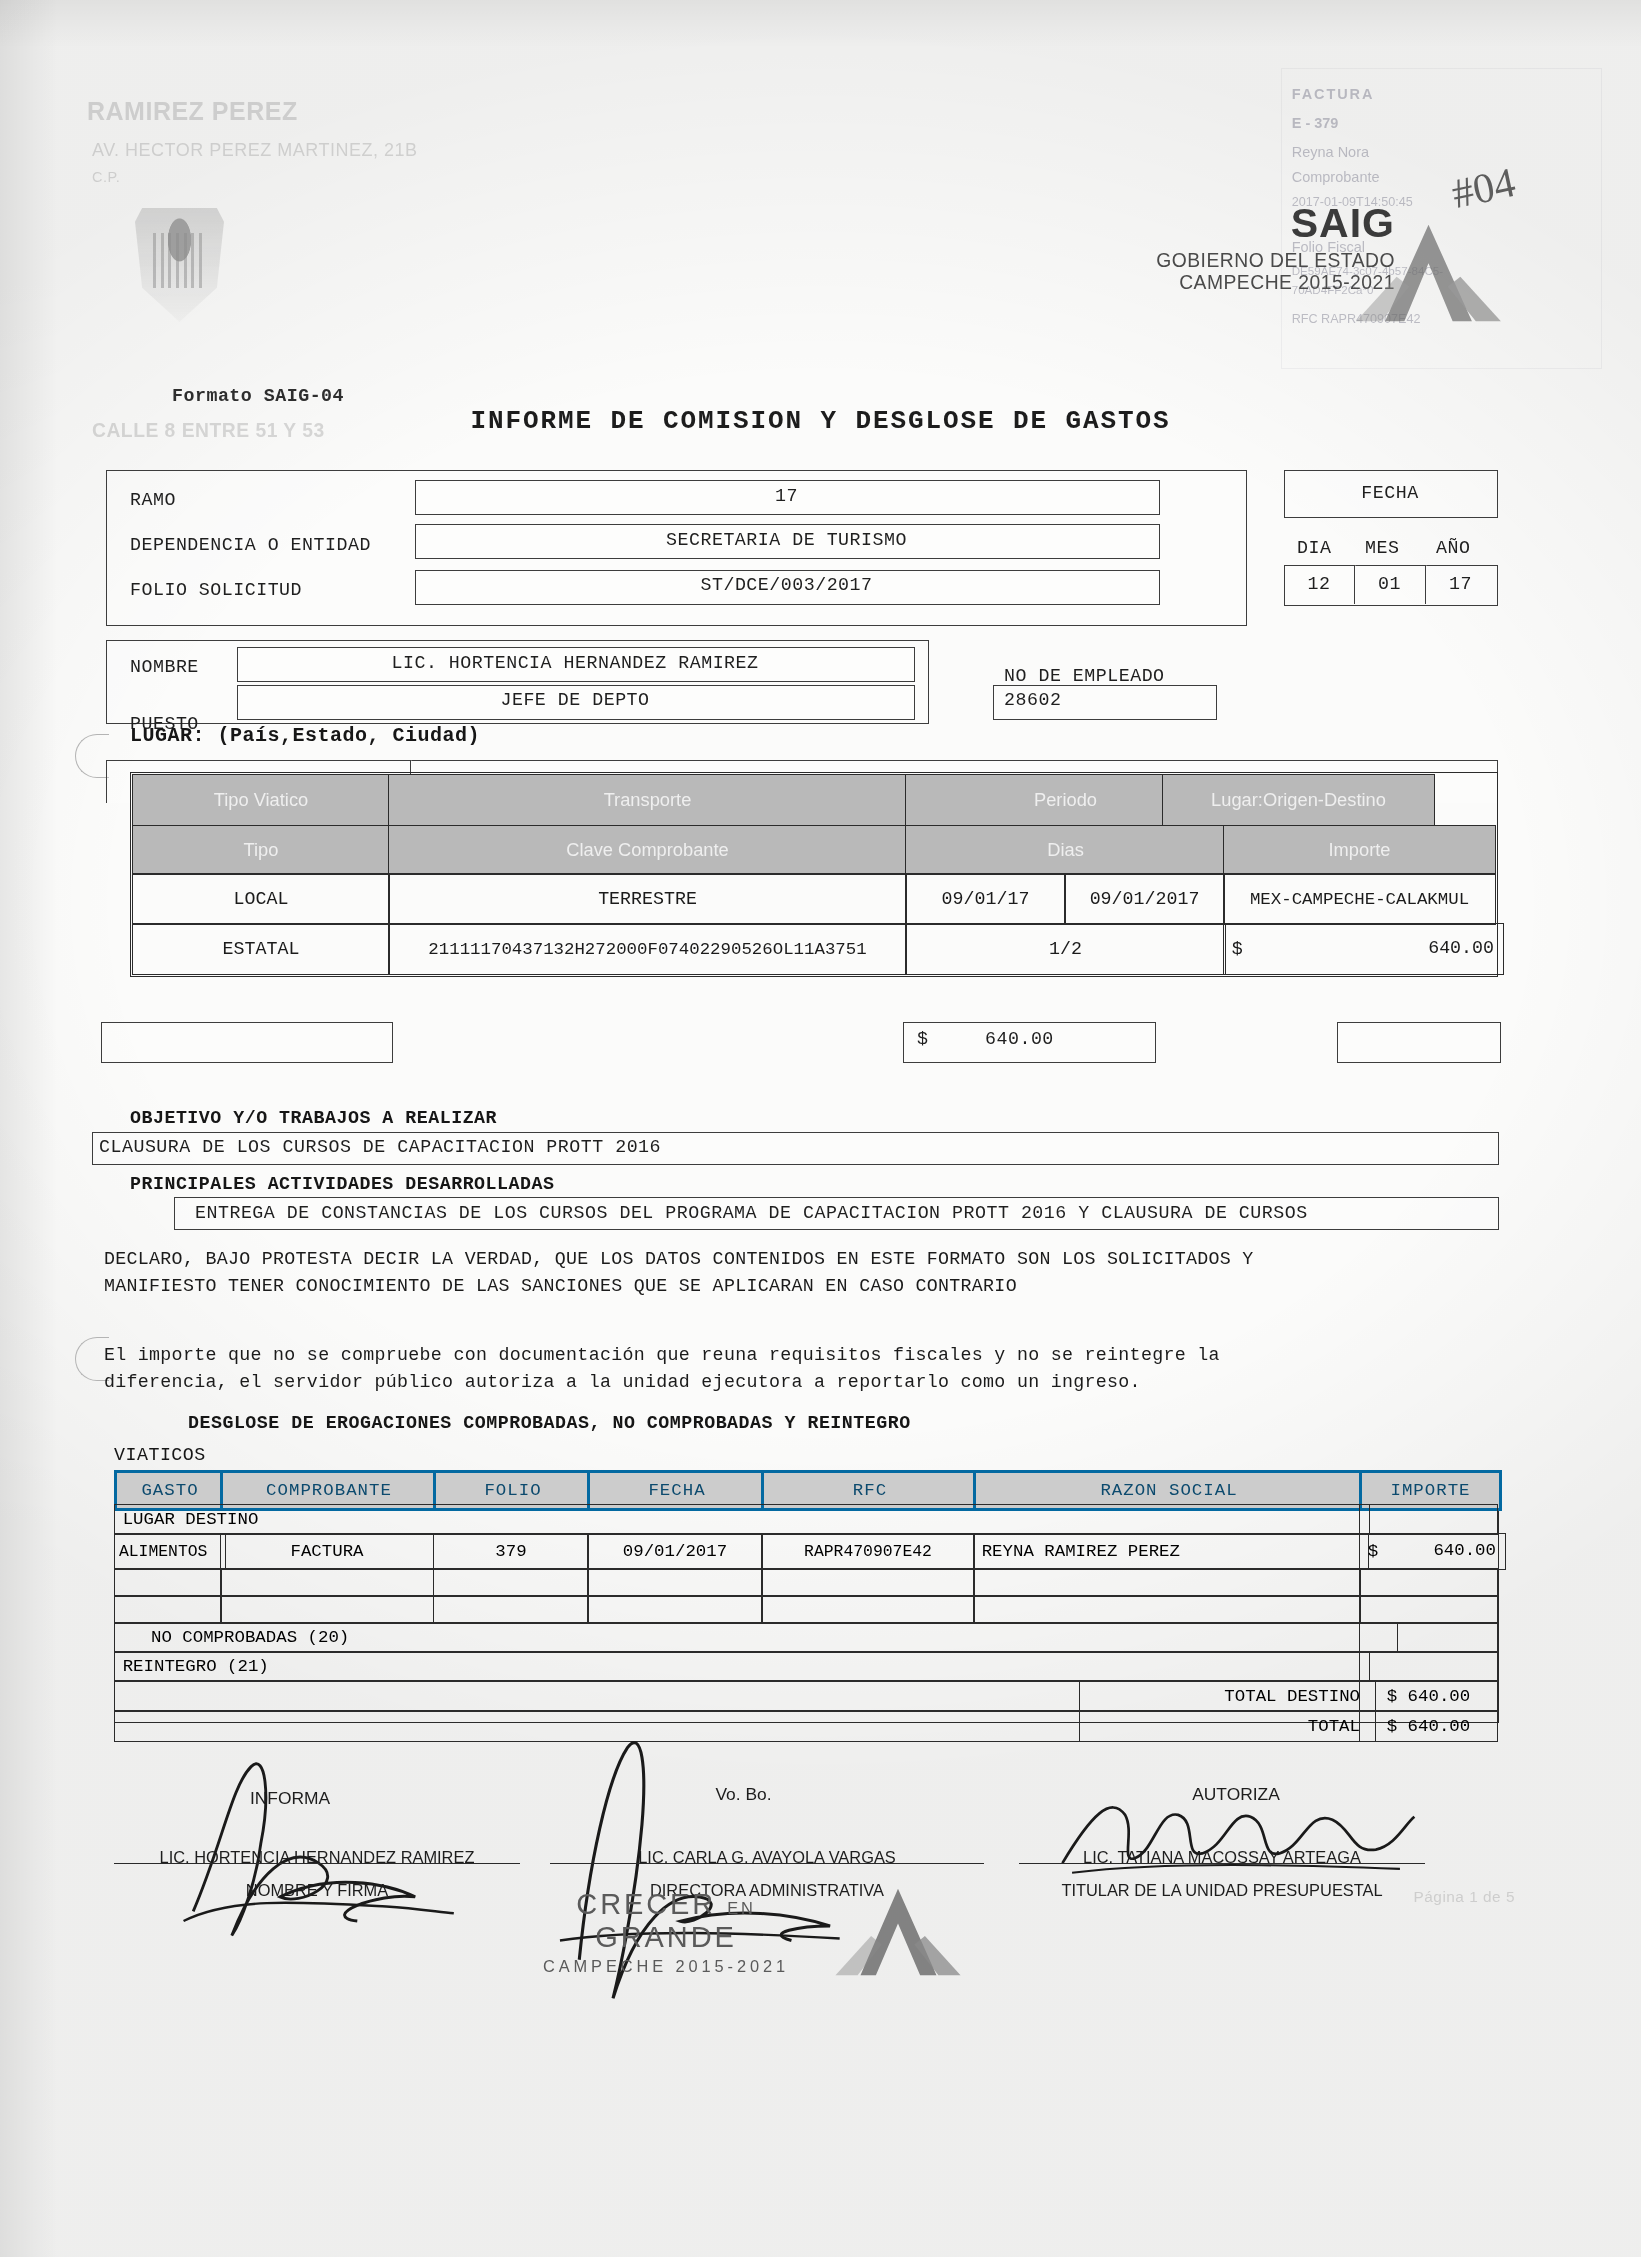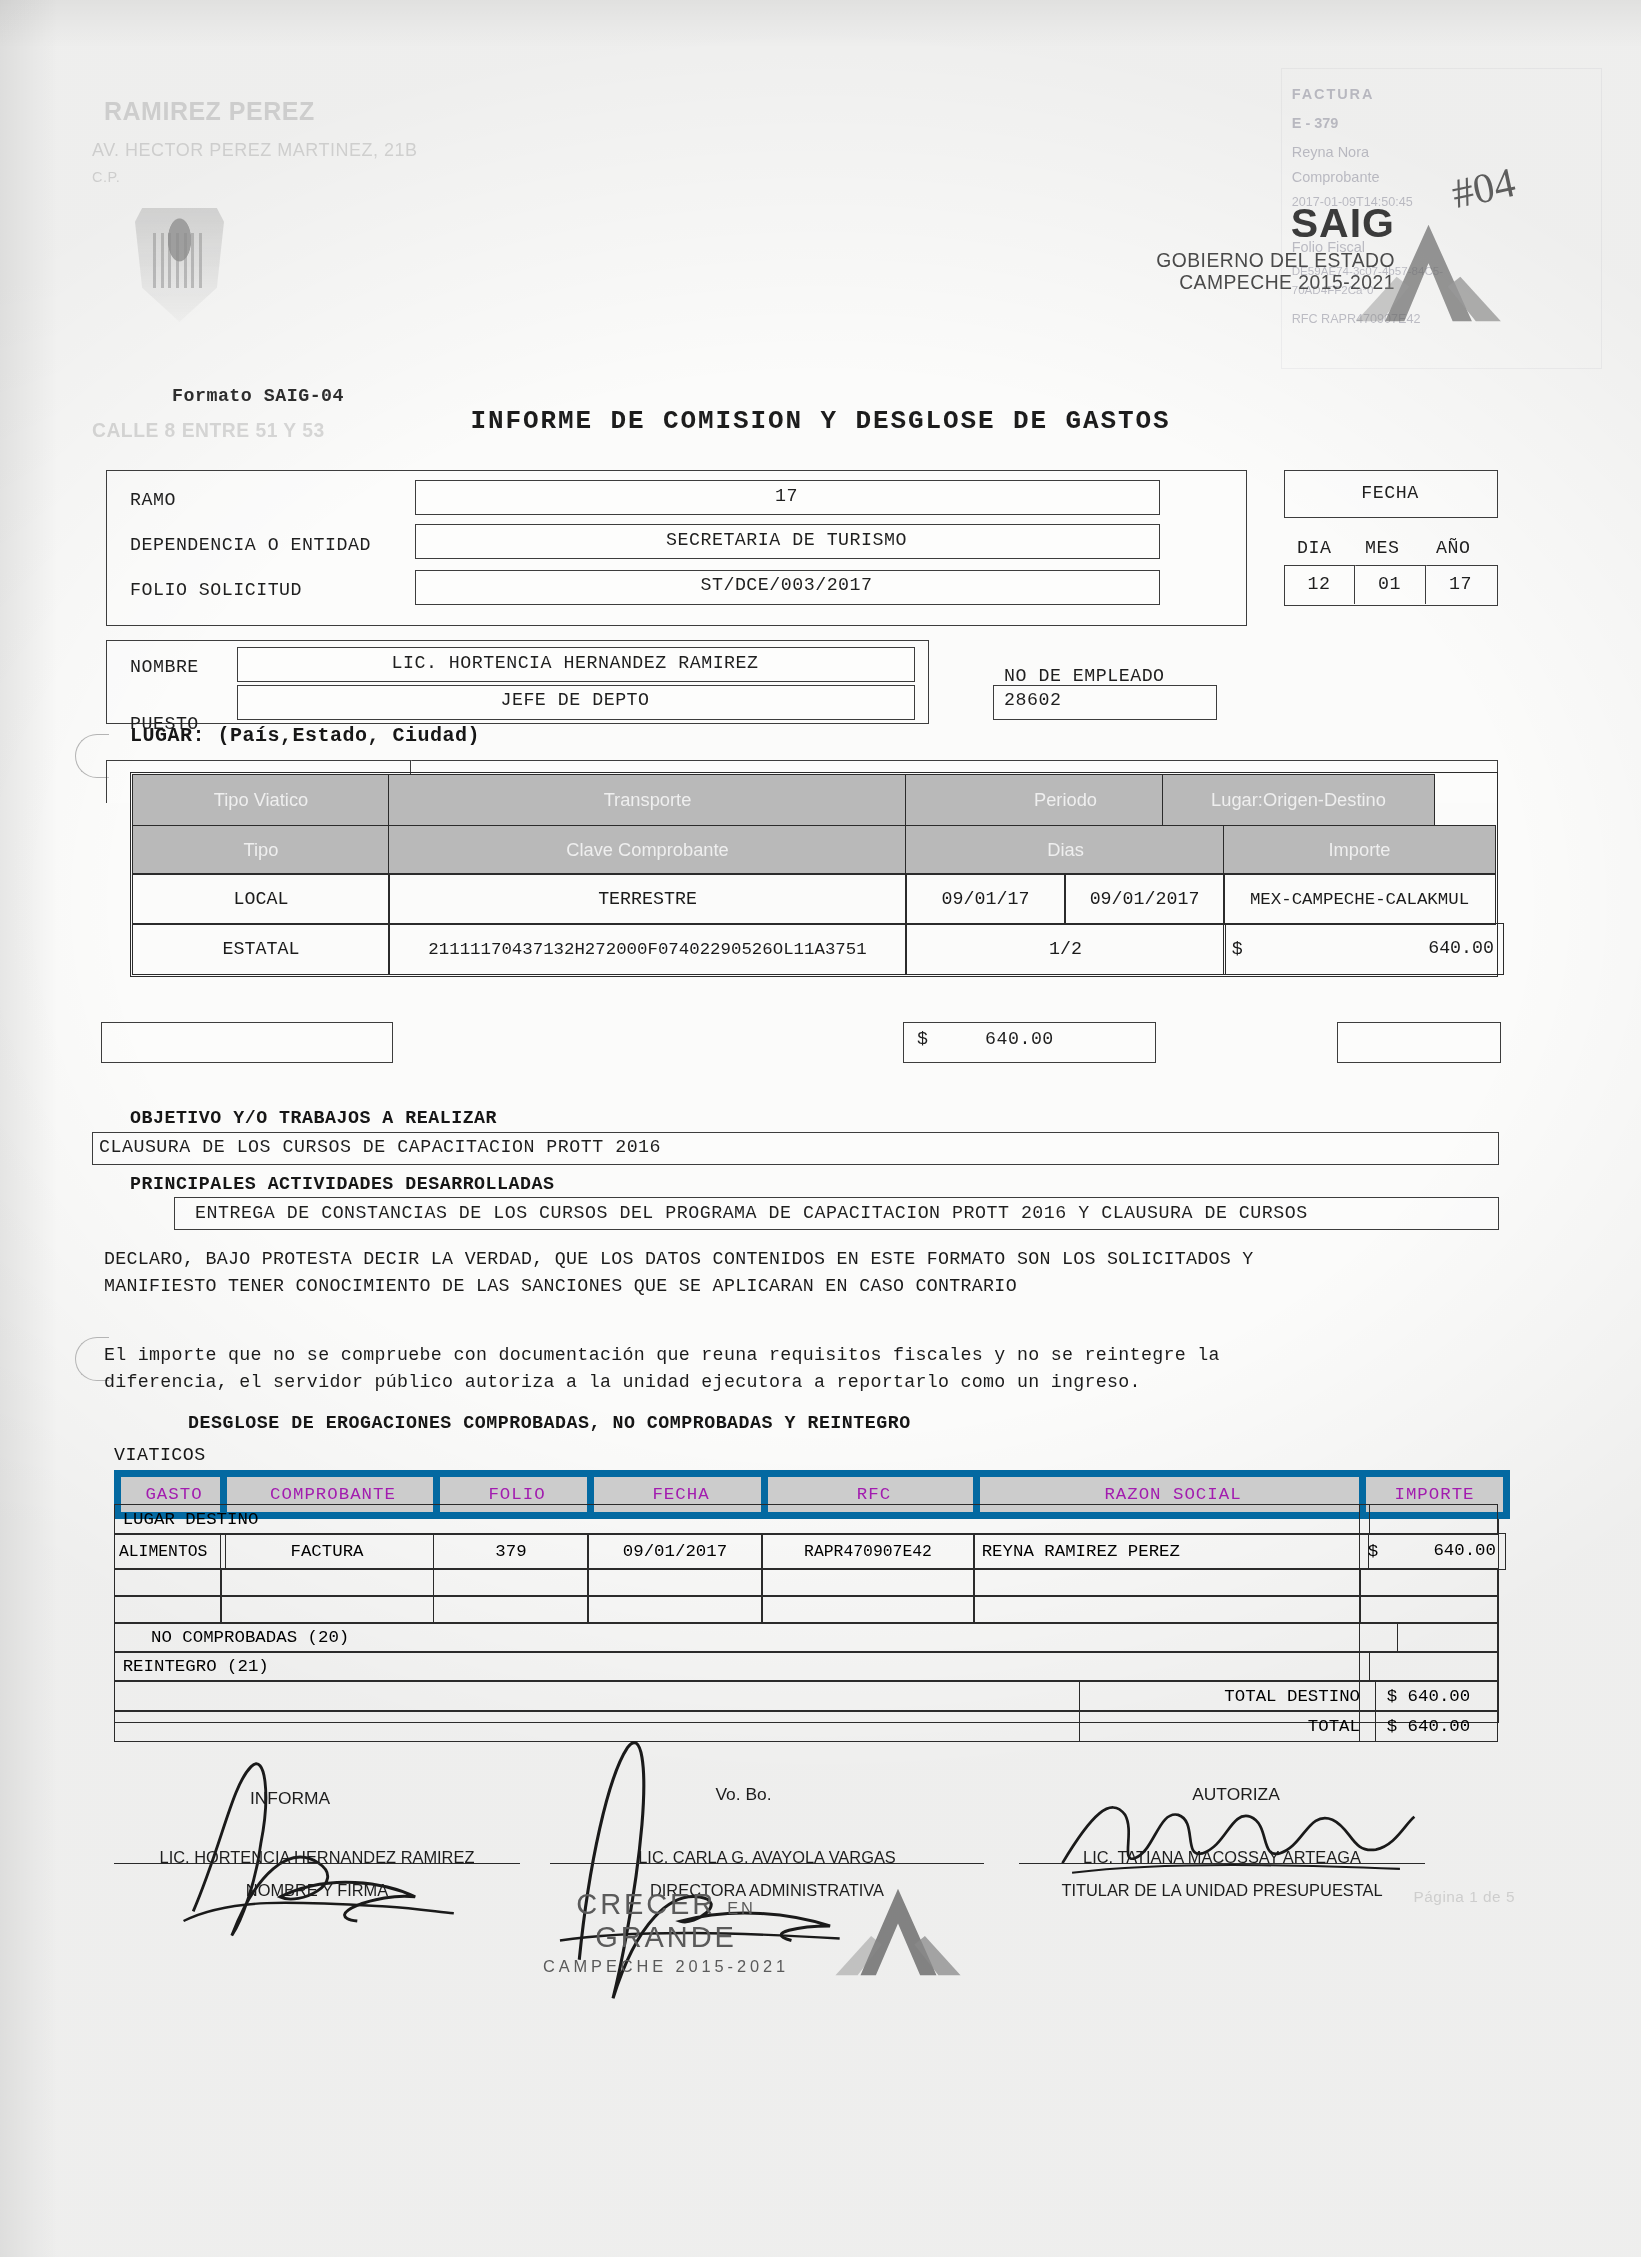--- a/index.html
+++ b/index.html
@@ -64,21 +64,21 @@
       display:flex;align-items:center;justify-content:center;font-family:"Liberation Sans",sans-serif;}
   .td{position:absolute;border:1px solid #2b2b2b;display:flex;align-items:center;justify-content:center;
       font-family:"Liberation Mono",monospace;font-size:18.3px;color:#1b1b1b;}
   .td.l{justify-content:flex-start;padding-left:7.7px;}
   .td.r{justify-content:flex-end;padding-right:11.6px;}
 
   .secthdr{position:absolute;font-family:"Liberation Mono",monospace;font-weight:bold;font-size:18.3px;color:#161616;letter-spacing:0.5px;}
   .para{position:absolute;font-family:"Liberation Mono",monospace;font-size:18.3px;color:#1b1b1b;line-height:1.5;letter-spacing:0.3px;}
 
   .dtbl{position:absolute;border:1px solid #2b2b2b;}
-  .dth{position:absolute;background:#cccccc;border:7px solid #0369a1;color:#a21caf;font-size:17.4px;
+  .dth{position:absolute;background:#cccccc;border:3px solid #0369a1;color:#0c4a6e;font-size:17.4px;
       display:flex;align-items:center;justify-content:center;font-family:"Liberation Mono",monospace;letter-spacing:1px;}
   .dtd{position:absolute;border:1px solid #2b2b2b;display:flex;align-items:center;
       font-family:"Liberation Mono",monospace;font-size:17.4px;color:#000000;background:transparent;}
   .dtd.c{justify-content:center;}
   .dtd.l{justify-content:flex-start;padding-left:7.7px;}
   .dtd.r{justify-content:flex-end;padding-right:9.7px;}
 
   .sigline{position:absolute;border-top:1.4px solid #2a2a2a;}
   .signame{position:absolute;font-family:"Liberation Sans",sans-serif;font-size:16.4px;color:#1d1d1d;text-align:center;}
   .sigrole{position:absolute;font-family:"Liberation Sans",sans-serif;font-size:16.4px;color:#1d1d1d;text-align:center;}
@@ -97,21 +97,21 @@
 
 <div class="page">
   <div class="edgeL"></div>
   <div class="edgeR"></div>
   <div class="edgeB"></div>
   <div class="sheet"></div>
   <div class="scan"></div>
 
   <div class="content">
 
-    <div class="ghost b" style="left:104px;top:97px;font-size:25px;">RAMIREZ PEREZ</div>
+    <div class="ghost b" style="left:87px;top:97px;font-size:25px;">RAMIREZ PEREZ</div>
     <div class="ghost" style="left:92px;top:140px;font-size:18px;">AV. HECTOR PEREZ MARTINEZ, 21B</div>
     <div class="ghost" style="left:92px;top:169px;font-size:14.5px;">C.P.</div>
     <div class="ghost b" style="left:92px;top:420px;font-size:19.3px;">CALLE 8 ENTRE 51 Y 53</div>
     <div class="ghost" style="right:126px;top:1888px;font-size:15.4px;">Página 1 de 5</div>
 
     <div class="stamp">
       <div style="top:17.4px;font-weight:bold;letter-spacing:1.9px;">FACTURA</div>
       <div style="top:46px;font-weight:bold;">E - 379</div>
       <div style="top:75px;">Reyna Nora</div>
       <div style="top:100px;">Comprobante</div>

